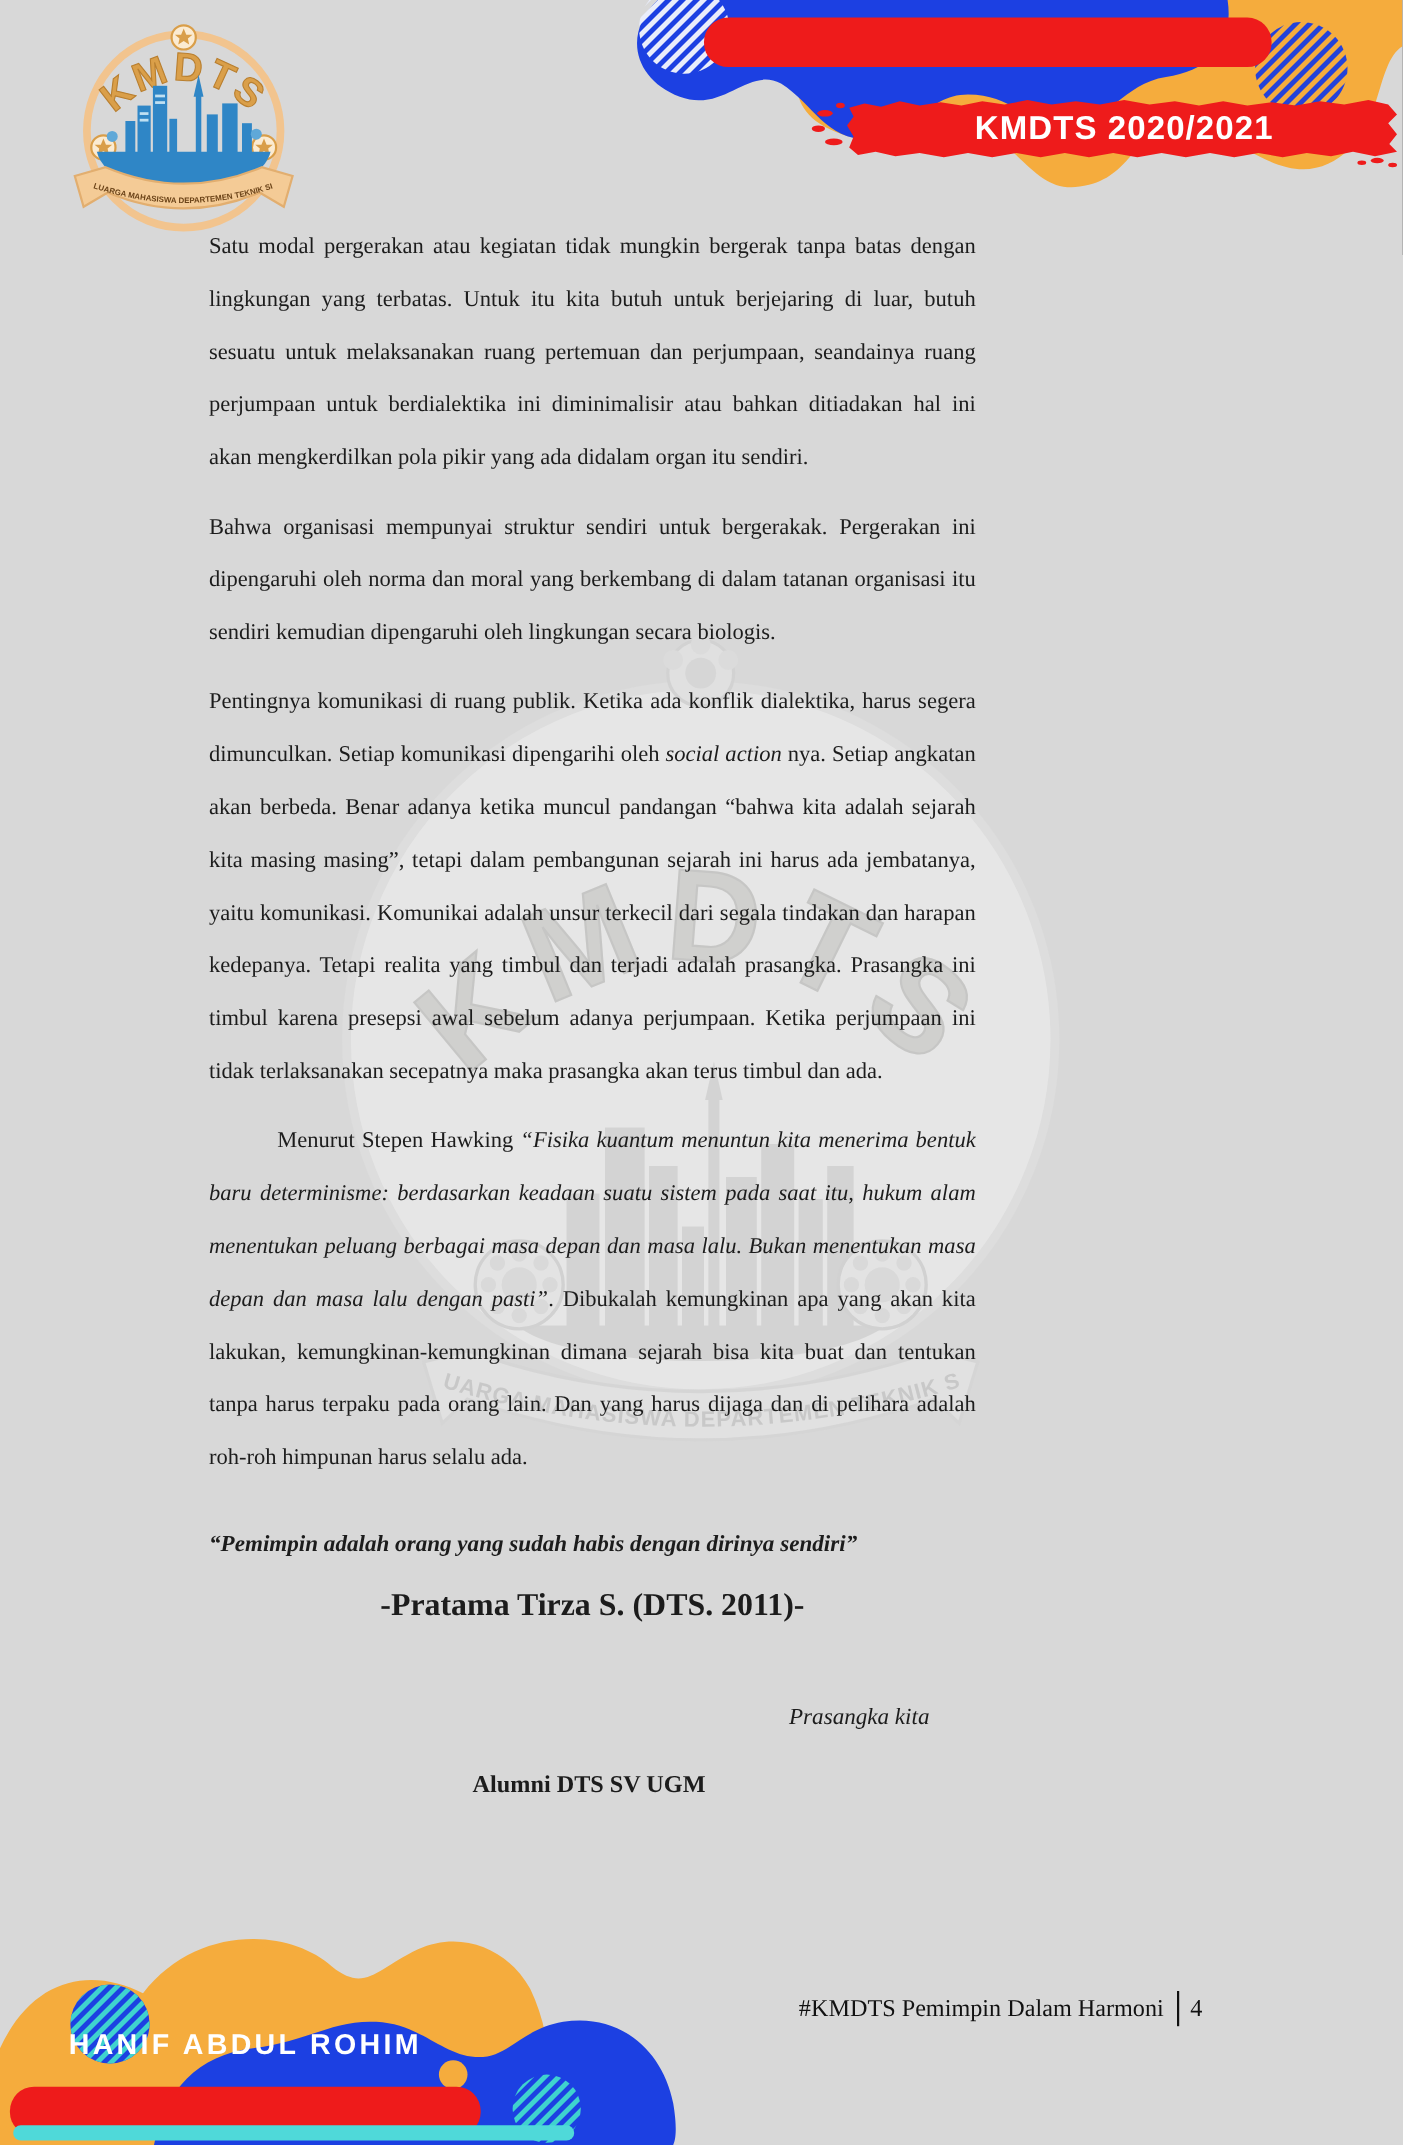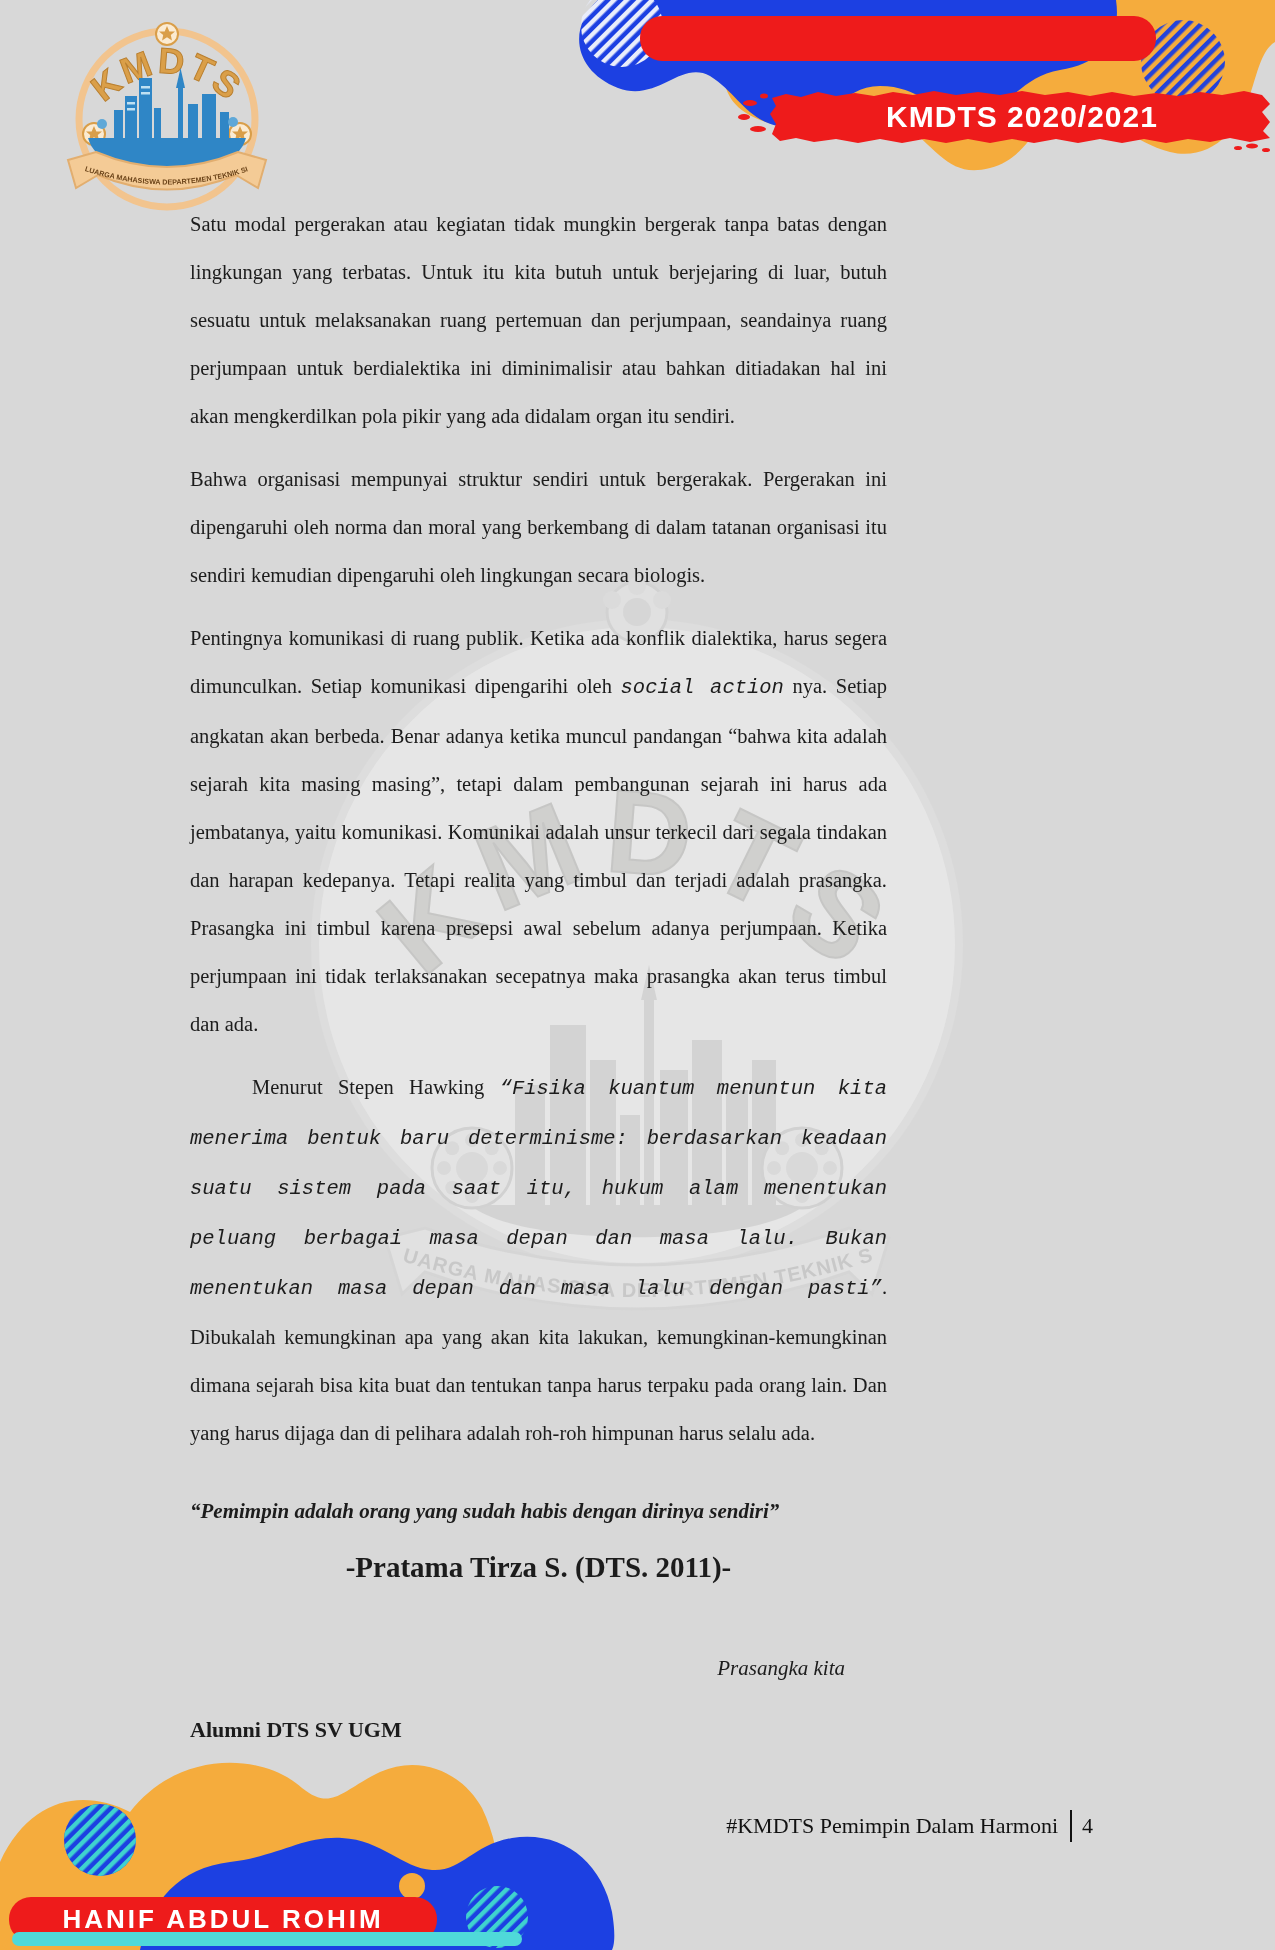--- a/index.html
+++ b/index.html
@@ -10,29 +10,29 @@
   .page{position:relative;width:1275px;height:1950px;margin:0 auto;background:var(--c-bg);
         overflow:hidden;font-family:"Liberation Serif","DejaVu Serif",serif;color:var(--c-text);}
   svg.decor{position:absolute;left:0;top:0;width:1275px;height:1950px;}
   .f-blue{fill:var(--c-blue);} .f-yellow{fill:var(--c-yellow);} .f-red{fill:var(--c-red);}
   .f-teal{fill:var(--c-teal);}
   .f-lblue{fill:var(--c-lblue);}
   .banner-text{position:absolute;color:#fff;font-family:"Liberation Sans","DejaVu Sans",sans-serif;
         font-weight:bold;text-align:center;white-space:nowrap;}
   .banner1{left:640px;top:16px;width:516px;height:45px;line-height:45px;font-size:30px;letter-spacing:2px;}
   .banner2{left:772px;top:93px;width:500px;height:48px;line-height:48px;font-size:30px;letter-spacing:1px;}
-  .name-badge{left:9px;top:1897px;width:428px;height:45px;line-height:45px;font-size:26px;letter-spacing:3px;}
+  .name-badge{left:9px;top:1836px;width:428px;height:45px;line-height:45px;font-size:26px;letter-spacing:3px;}
   .body-col{position:absolute;left:190px;top:200px;width:697px;font-size:20.5px;line-height:48px;}
   .para{margin:0 0 15px 0;text-align:justify;}
   .para.indent{text-indent:62px;}
-  .em{font-style:italic;font-family:Liberation Mono, monospace;}
+  .em{font-style:italic;}
   .quote{margin-top:30px;font-weight:bold;font-style:italic;font-size:21px;}
   .attrib{margin-top:8px;text-align:center;font-weight:bold;font-size:29px;}
   .role{margin-top:53px;text-align:right;font-style:italic;font-size:21px;padding-right:42px;}
-  .alumni{margin-top:14px;text-align:left;font-weight:bold;font-size:22px;padding-right:6px;}
+  .alumni{margin-top:14px;text-align:center;font-weight:bold;font-size:22px;padding-right:6px;}
   .page-line{position:absolute;top:1806px;right:182px;height:40px;display:flex;align-items:center;
         font-size:22px;color:#111;}
   .page-line .sep{display:inline-block;width:2px;height:32px;background:#111;margin:0 10px 0 12px;}
 </style>
 </head>
 <body>
 
 <div class="page">
 
   <svg class="decor" viewBox="0 0 1275 1950" xmlns="http://www.w3.org/2000/svg">

